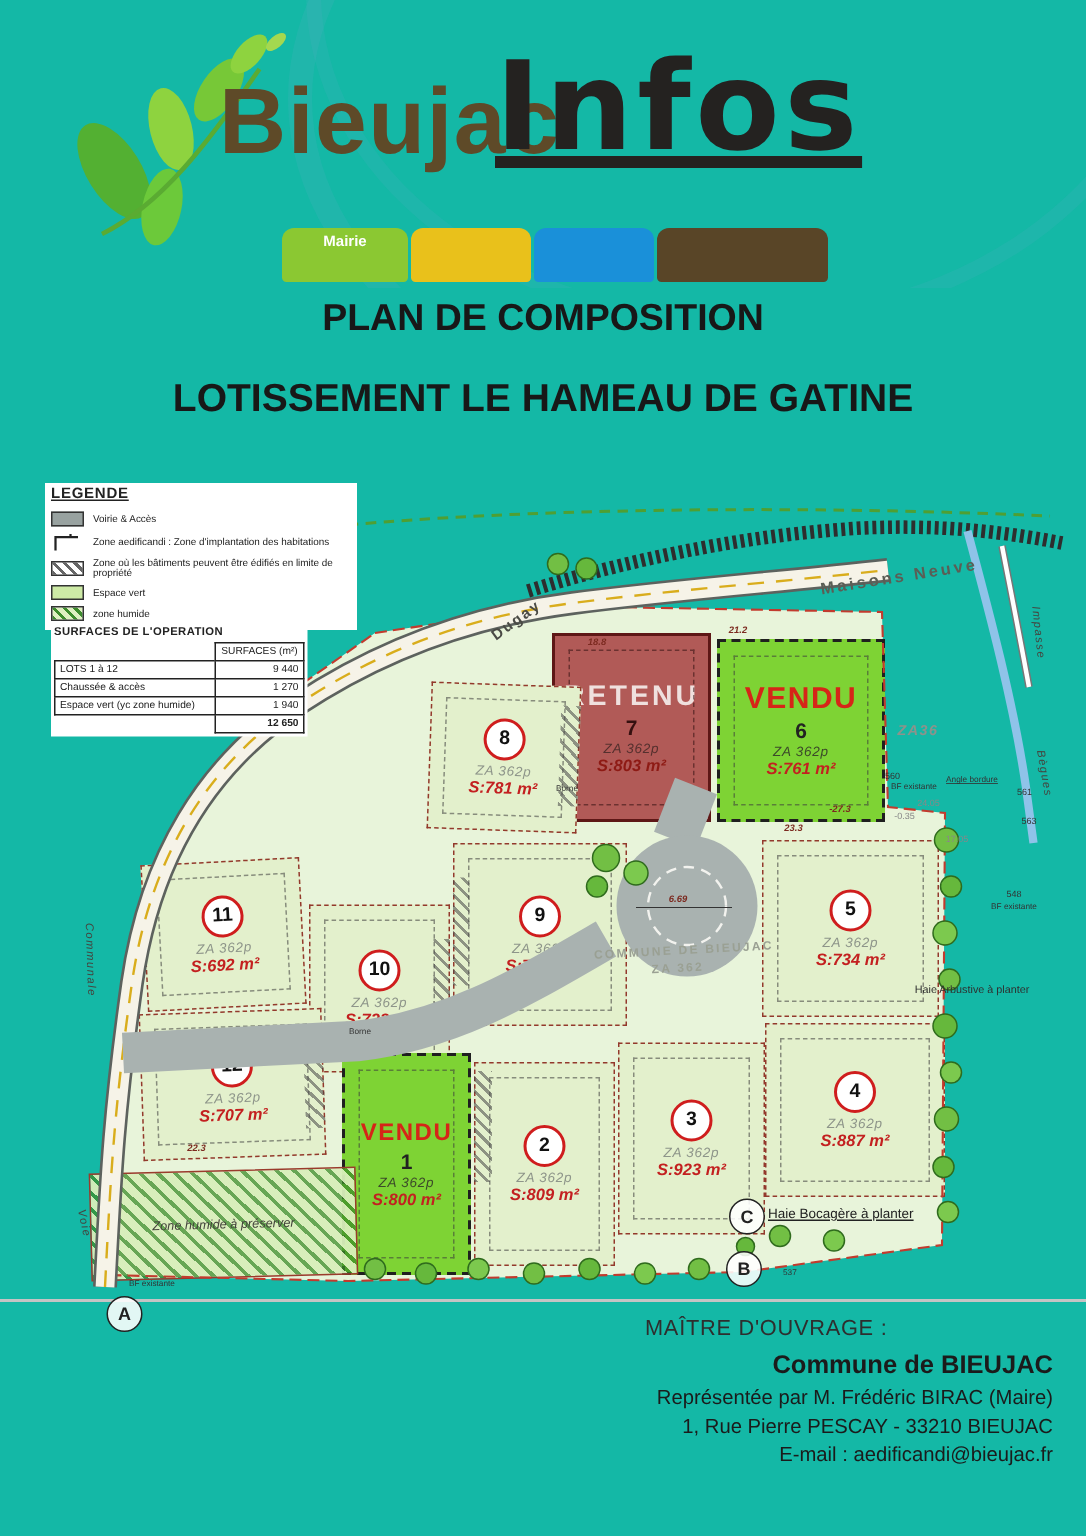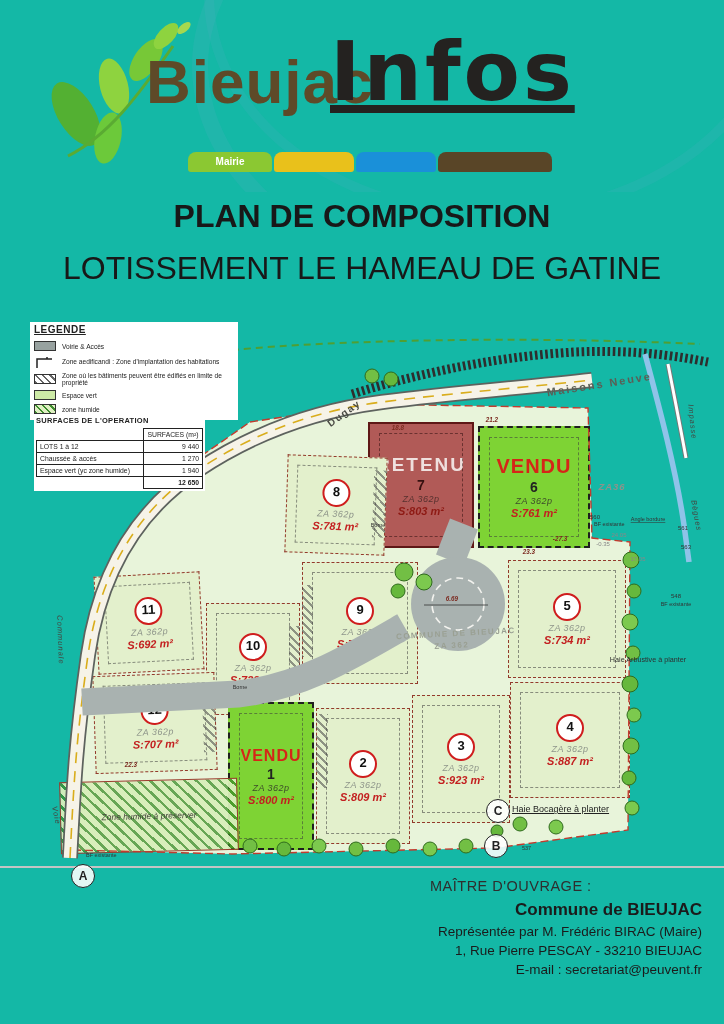--- a/index.html
+++ b/index.html
@@ -11,27 +11,27 @@
   .swoosh1{position:absolute;right:-160px;top:-170px;width:660px;height:440px;border-radius:50%;
            border:16px solid rgba(125,170,215,.12);}
   .swoosh2{position:absolute;right:-60px;top:-230px;width:560px;height:430px;border-radius:50%;
            border:10px solid rgba(125,170,215,.10);}
   .leaves{position:absolute;left:38px;top:16px;}
   .brand-bieujac{position:absolute;left:146px;top:46px;font-size:62px;font-weight:700;
                  color:#5e4a28;letter-spacing:1px;}
   .brand-infos{position:absolute;left:330px;top:24px;font-size:82px;font-weight:800;
                font-family:"DejaVu Sans",sans-serif;color:#242220;letter-spacing:3px;text-decoration:underline;}
   .ribbon{position:absolute;left:188px;top:152px;display:flex;gap:2px;}
-  .bar{height:20px;border-radius:8px 8px 3px 3px;font-size:10px;font-weight:700;color:#fff;
+  .bar{height:36px;border-radius:8px 8px 3px 3px;font-size:10px;font-weight:700;color:#fff;
        text-align:center;line-height:20px;}
   .bar1{width:84px;} .bar2{width:80px;} .bar3{width:80px;} .bar4{width:114px;}
 
   
-  .t1{position:absolute;left:0;right:0;top:198px;text-align:center;font-size:32px;font-weight:800;color:#181818;}
-  .t2{position:absolute;left:0;right:0;top:250px;text-align:center;font-size:32px;font-weight:400;color:#181818;}
+  .t1{position:absolute;left:0;right:0;top:198px;text-align:center;font-size:25px;font-weight:800;color:#181818;}
+  .t2{position:absolute;left:0;right:0;top:250px;text-align:center;font-size:26px;font-weight:700;color:#181818;}
 
   
   .plan{position:absolute;left:0;top:310px;width:724px;height:580px;}
   .site-bg{position:absolute;inset:0;background:#e8f4da;z-index:0;
     clip-path:polygon(250px 112px,370px 94px,588px 98px,592px 228px,630px 232px,628px 520px,
                       495px 538px,232px 544px,70px 540px,78px 432px,92px 300px,132px 218px,184px 158px);}
   .plan-svg{position:absolute;inset:0;z-index:2;pointer-events:none;}
 
   .street{font:700 10px "Liberation Sans",sans-serif;fill:#4a4a45;letter-spacing:1.5px;}
   .street-big{font:700 11px "Liberation Sans",sans-serif;fill:#5b5e55;letter-spacing:2px;}
@@ -381,16 +381,16 @@
     <div class="marker mk-c">C</div>
     <div class="haie-boc">Haie Bocagère à planter</div>
   </div>
 
   <div class="sep"></div>
   <div class="mo-label">MAÎTRE D'OUVRAGE :</div>
   <div class="owner">
     <div class="o-name">Commune de BIEUJAC</div>
     <div class="o-line">Représentée par M. Frédéric BIRAC (Maire)</div>
     <div class="o-line">1, Rue Pierre PESCAY - 33210 BIEUJAC</div>
-    <div class="o-line">E-mail : secretariat@peuvent.fr</div>
+    <div class="o-line">E-mail : aedificandi@bieujac.fr</div>
   </div>
 
 </div>
 
 </body></html>

